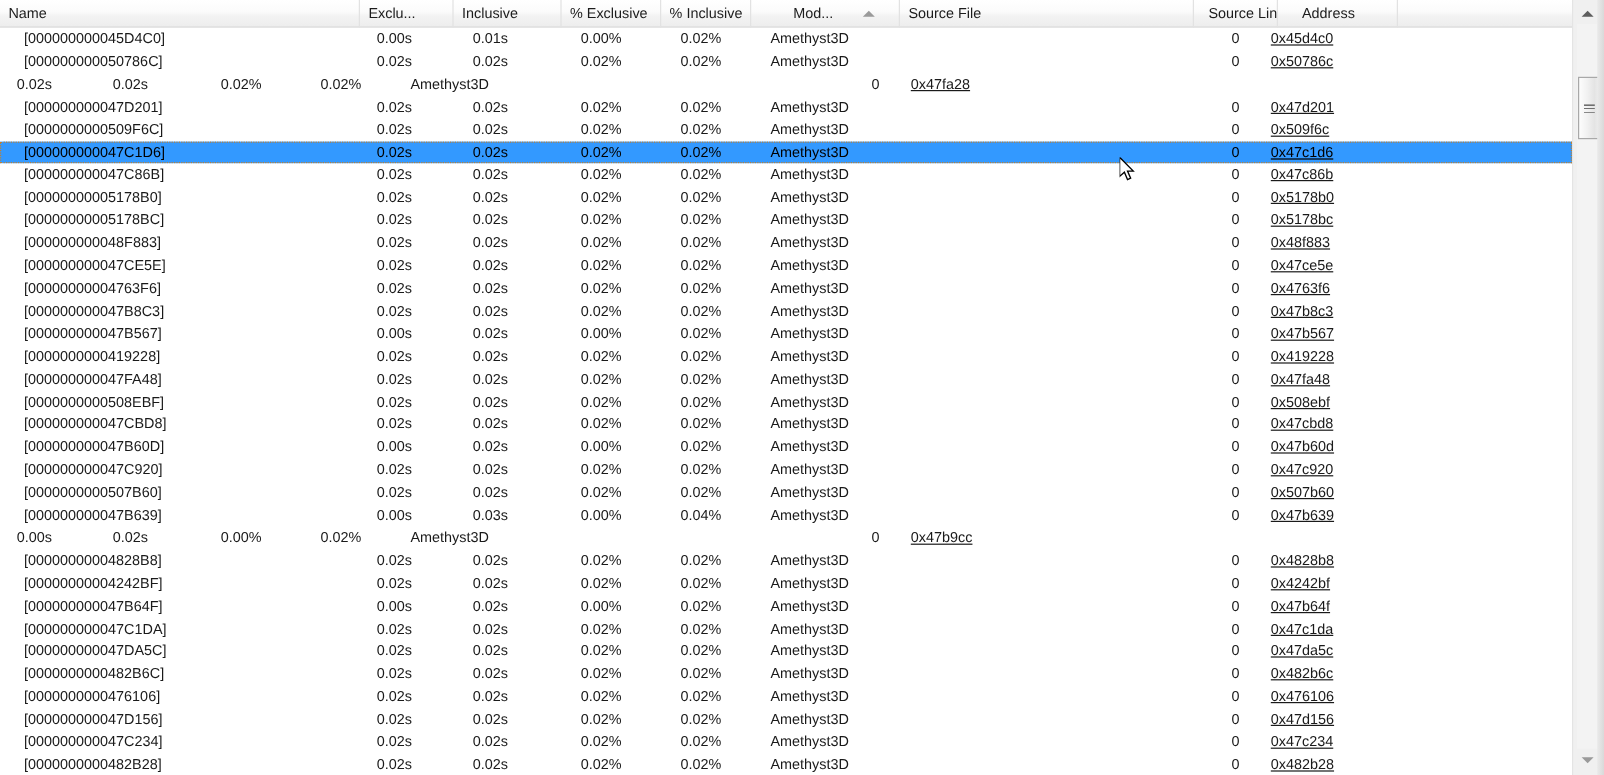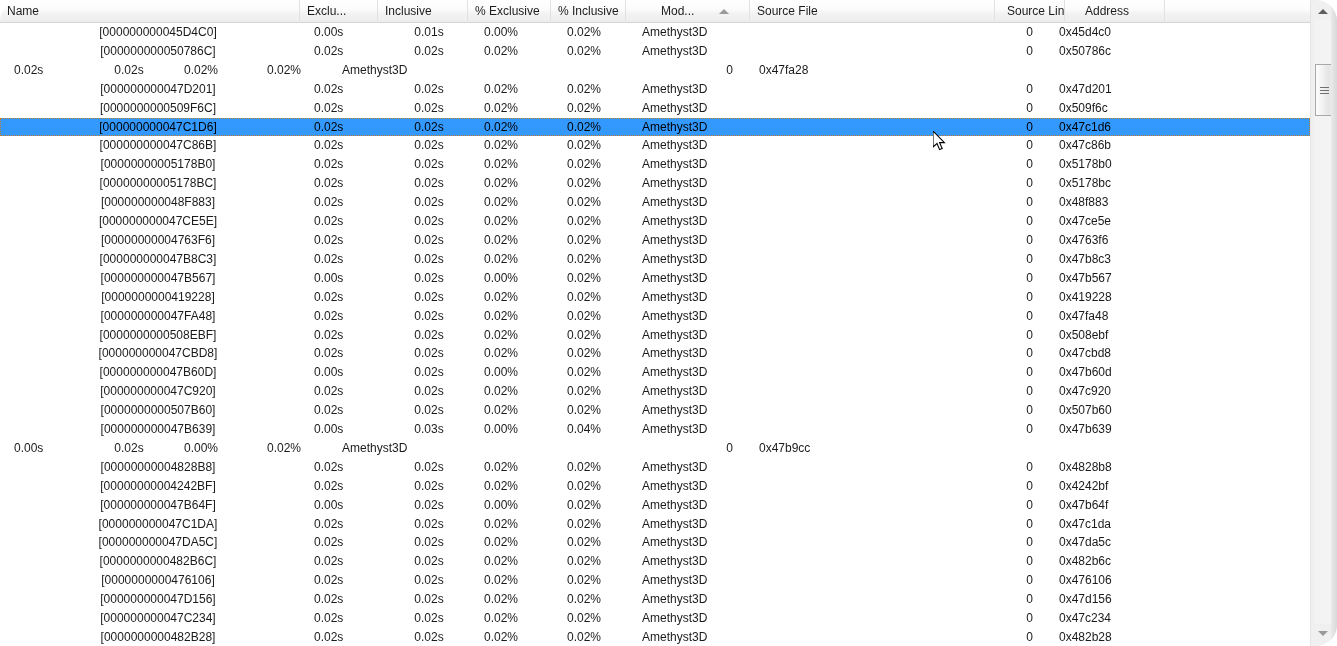--- a/index.html
+++ b/index.html
@@ -18,21 +18,20 @@
   }
 
   
   #grid-window {
     position: relative;
     width: 1337px;
     height: 646px;
     box-sizing: border-box;
     background: #ffffff;
     overflow: hidden;
-    border-radius: 21px;
   }
 
   
   #listview {
     position: absolute;
     left: 0;
     top: 0;
     width: 1310px;
     height: 646px;
     overflow: hidden;
@@ -106,29 +105,29 @@
     padding-right: 4px;
     overflow: hidden;
     font-size: 12px;
   }
   .row.selected {
     background: #3399ff;
     color: #000000;
     outline: 1px dotted #c08030;
     outline-offset: -1px;
   }
-  .cell.name       { width: 300px; padding-left: 20px; text-align: center; }
+  .cell.name       { width: 300px; padding-left: 20px; }
   .cell.exclusive  { width: 78px; padding-left: 14px; }
-  .cell.inclusive  { width: 90px; padding-left: 16px; text-align: center; }
+  .cell.inclusive  { width: 90px; padding-left: 16px; }
   .cell.pexclusive { width: 83px; padding-left: 16px; }
   .cell.pinclusive { width: 75px; padding-left: 16px; }
   .cell.module     { width: 96px; padding-left: 16px; }
   .cell.sourcefile { width: 245px; padding-left: 7px; }
   .cell.sourceline { width: 70px; padding-left: 14px; text-align: right; }
-  .cell.address    { width: 100px; padding-left: 22px; }
+  .cell.address    { width: 100px; padding-left: 22px; text-decoration: underline; }
 
   
   .hcell.h-name       { width: 300px; }
   .hcell.h-exclusive  { width: 78px; }
   .hcell.h-inclusive  { width: 90px; text-align: right; }
   .hcell.h-pexclusive { width: 83px; align-items: center; }
   .hcell.h-pinclusive { width: 75px; }
   .hcell.h-module     { width: 96px; margin-left: 28px; }
   .hcell.h-sourcefile { width: 245px; }
   .hcell.h-sourceline { width: 70px; padding-left: 12px; }

